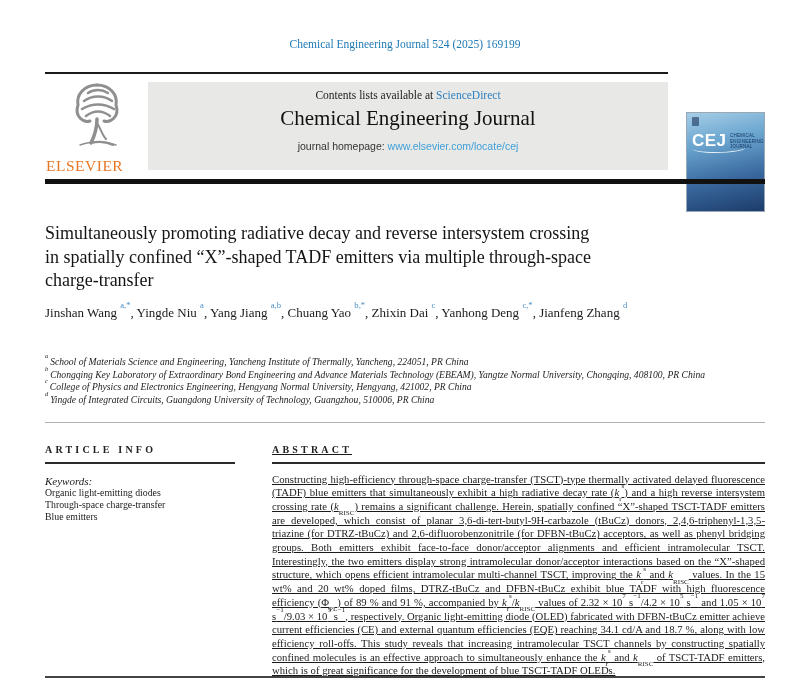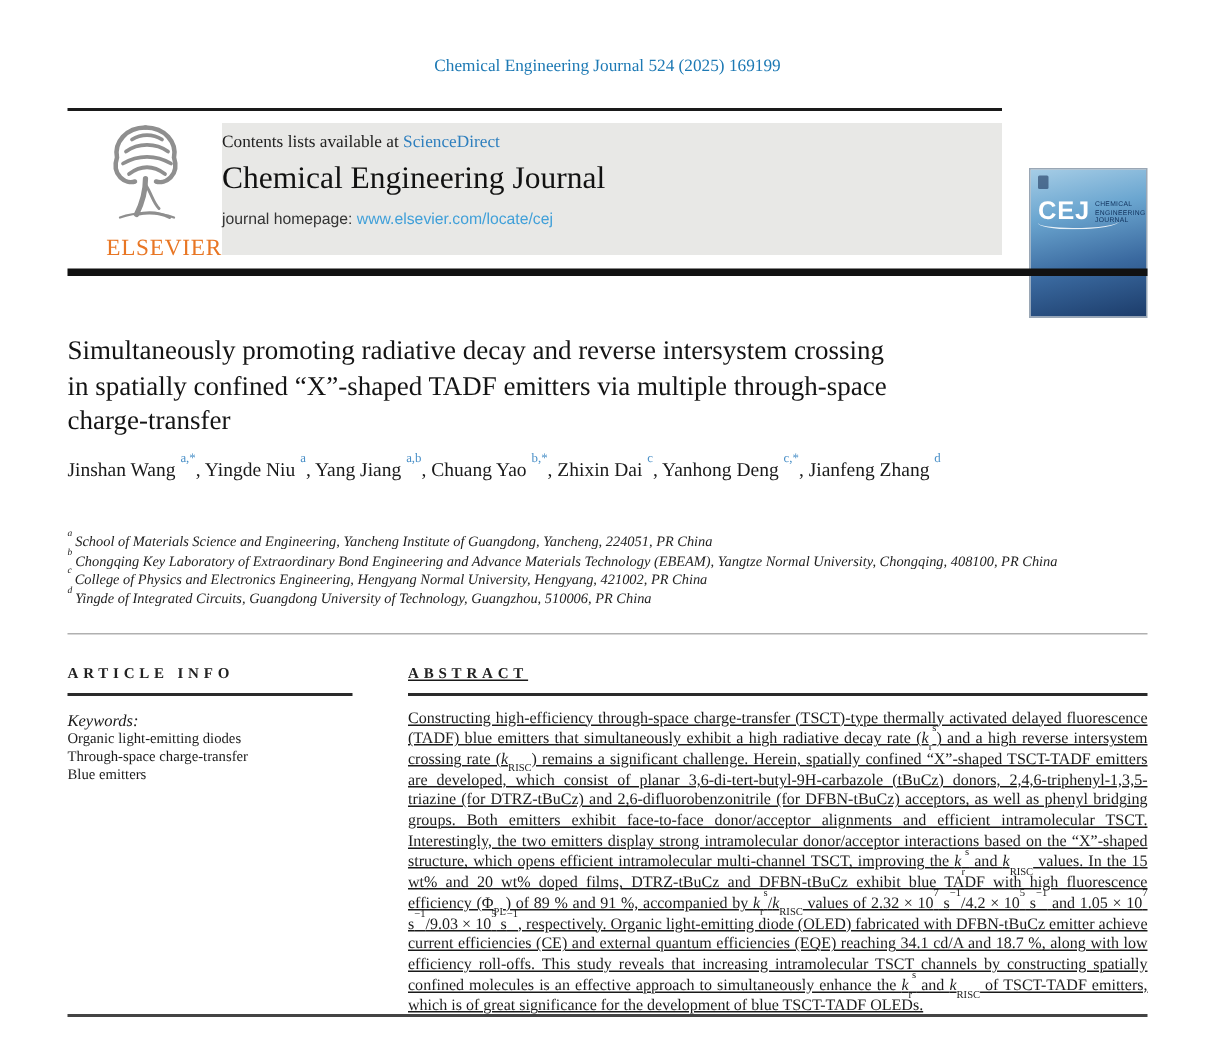--- a/index.html
+++ b/index.html
@@ -14,26 +14,26 @@
   .citation {
     position:absolute; top:38px; left:0; width:100%;
     text-align:center; font-size:11.5px; color:#1d79b4;
   }
 
   
   .rule-top { position:absolute; left:45px; top:72px; width:623px; height:2px; background:#1a1a1a; }
   .logo-area { position:absolute; left:46px; top:79px; width:102px; height:96px; }
   .logo-area svg { display:block; margin:0 auto; }
   .elsevier-word {
-    position:absolute; left:0; bottom:0; width:100%; text-align:right;
+    position:absolute; left:0; bottom:0; width:100%; text-align:left;
     color:#e87624; font-size:15.5px; letter-spacing:.5px;
   }
   .banner {
     position:absolute; left:148px; top:82px; width:520px; height:88px;
-    background:#e8e8e6; 
+    background:#e8e8e6; text-align:center;
   }
   .contents-line { margin-top:7px; font-size:11.5px; color:#222; }
   .link-blue { color:#2e7fbe; }
   .journal-name { margin-top:5px; font-size:21px; color:#111; }
   .homepage-line { margin-top:9px; font-family:"Liberation Sans", sans-serif; font-size:10.5px; color:#333; }
   .link-light { color:#41a0d9; }
 
   
   .cover {
     position:absolute; left:686px; top:72px; width:79px; height:100px;
@@ -137,21 +137,21 @@
 
   <div class="rule-thick"></div>
 
   <h1 class="title" style="margin:0; font-weight:normal;">Simultaneously promoting radiative decay and reverse intersystem crossing
 in spatially confined “X”-shaped TADF emitters via multiple through-space
 charge-transfer</h1>
 
   <div class="authors"><span><span>Jinshan Wang </span><sup>a,*</sup></span>, <span><span>Yingde Niu </span><sup>a</sup></span>, <span><span>Yang Jiang </span><sup>a,b</sup></span>, <span><span>Chuang Yao </span><sup>b,*</sup></span>, <span><span>Zhixin Dai </span><sup>c</sup></span>, <span><span>Yanhong Deng </span><sup>c,*</sup></span>, <span><span>Jianfeng Zhang </span><sup>d</sup></span></div>
 
   <div class="affiliations">
-      <div class="aff-line"><sup>a</sup><span>School of Materials Science and Engineering, Yancheng Institute of Guangdong, Yancheng, 224051, PR China</span></div>
+      <div class="aff-line"><sup>a</sup><span>School of Materials Science and Engineering, Yancheng Institute of Thermally, Yancheng, 224051, PR China</span></div>
       <div class="aff-line"><sup>b</sup><span>Chongqing Key Laboratory of Extraordinary Bond Engineering and Advance Materials Technology (EBEAM), Yangtze Normal University, Chongqing, 408100, PR China</span></div>
       <div class="aff-line"><sup>c</sup><span>College of Physics and Electronics Engineering, Hengyang Normal University, Hengyang, 421002, PR China</span></div>
       <div class="aff-line"><sup>d</sup><span>Yingde of Integrated Circuits, Guangdong University of Technology, Guangzhou, 510006, PR China</span></div>
     </div>
 
   <div class="rule-hair"></div>
 
   <div class="col-left">
     <div class="section-heading">ARTICLE INFO</div>
     <div class="heading-rule"></div>

